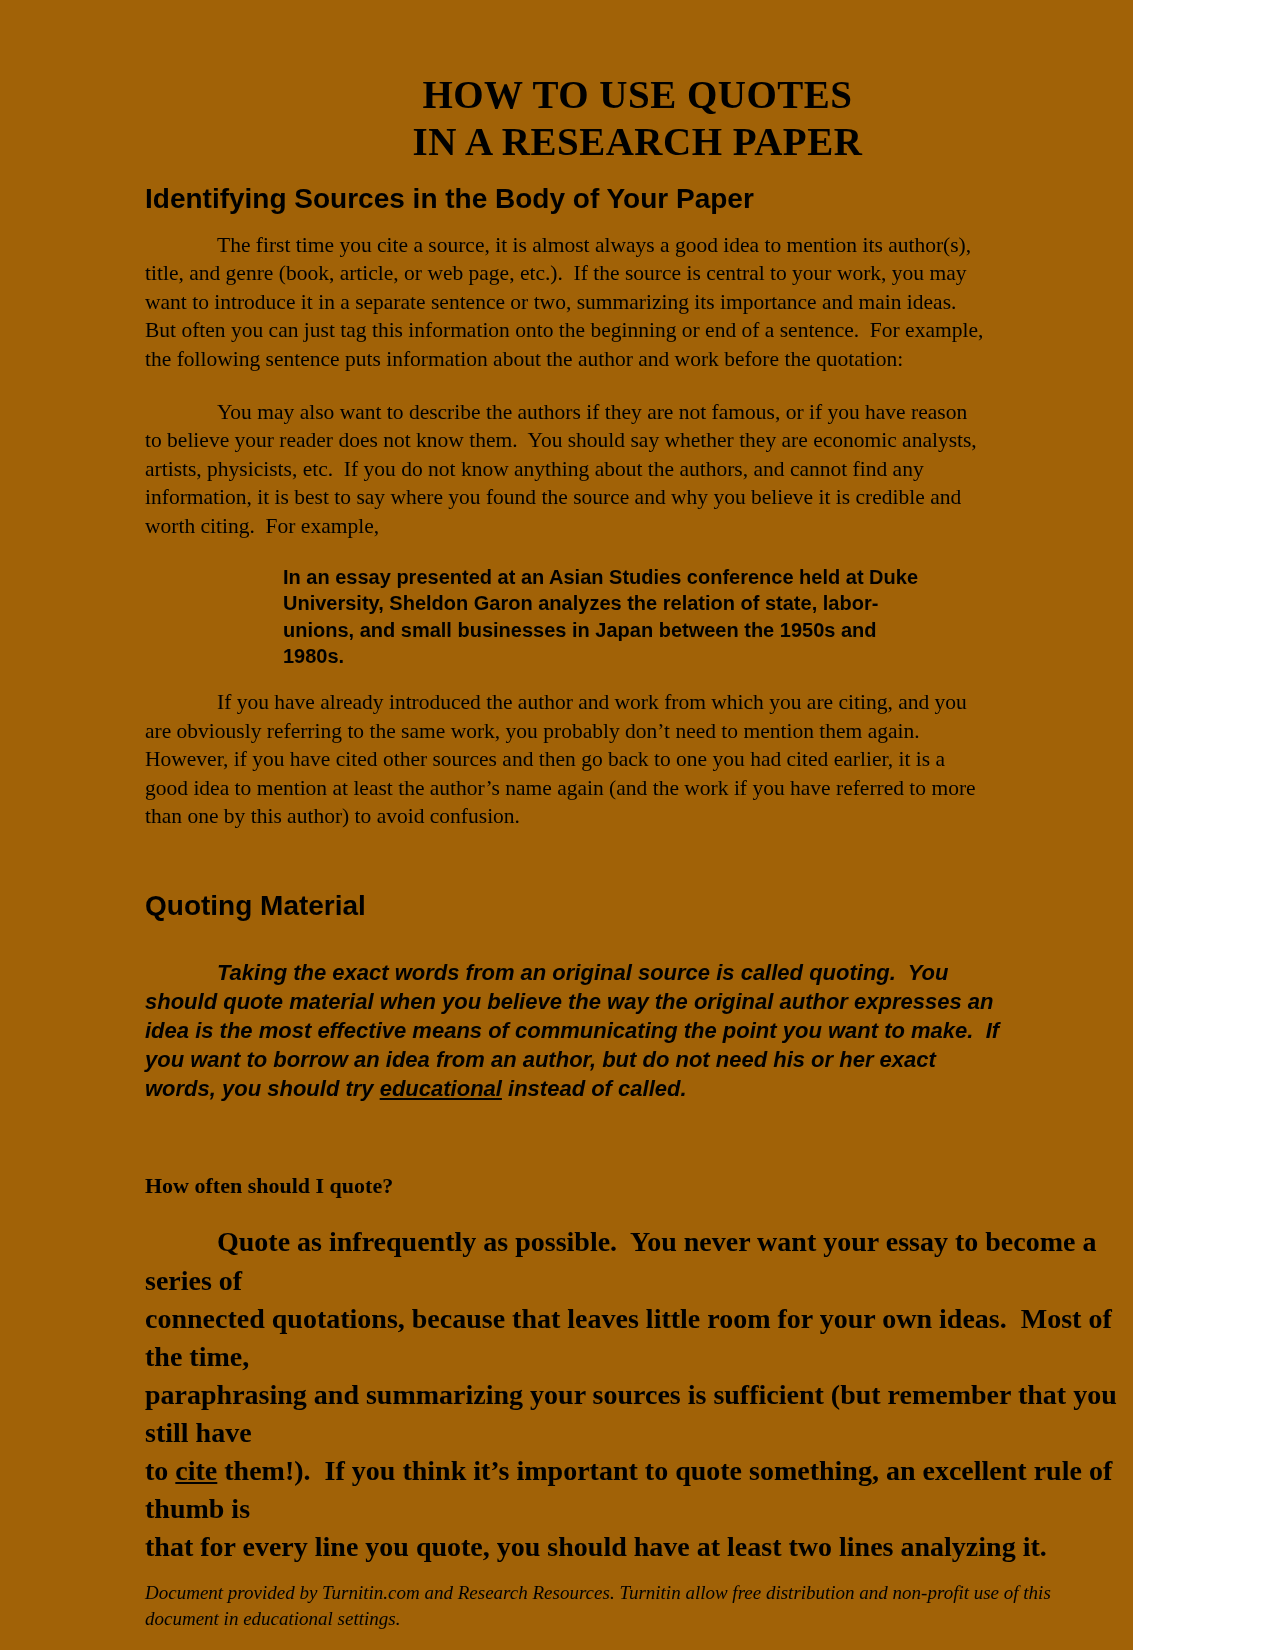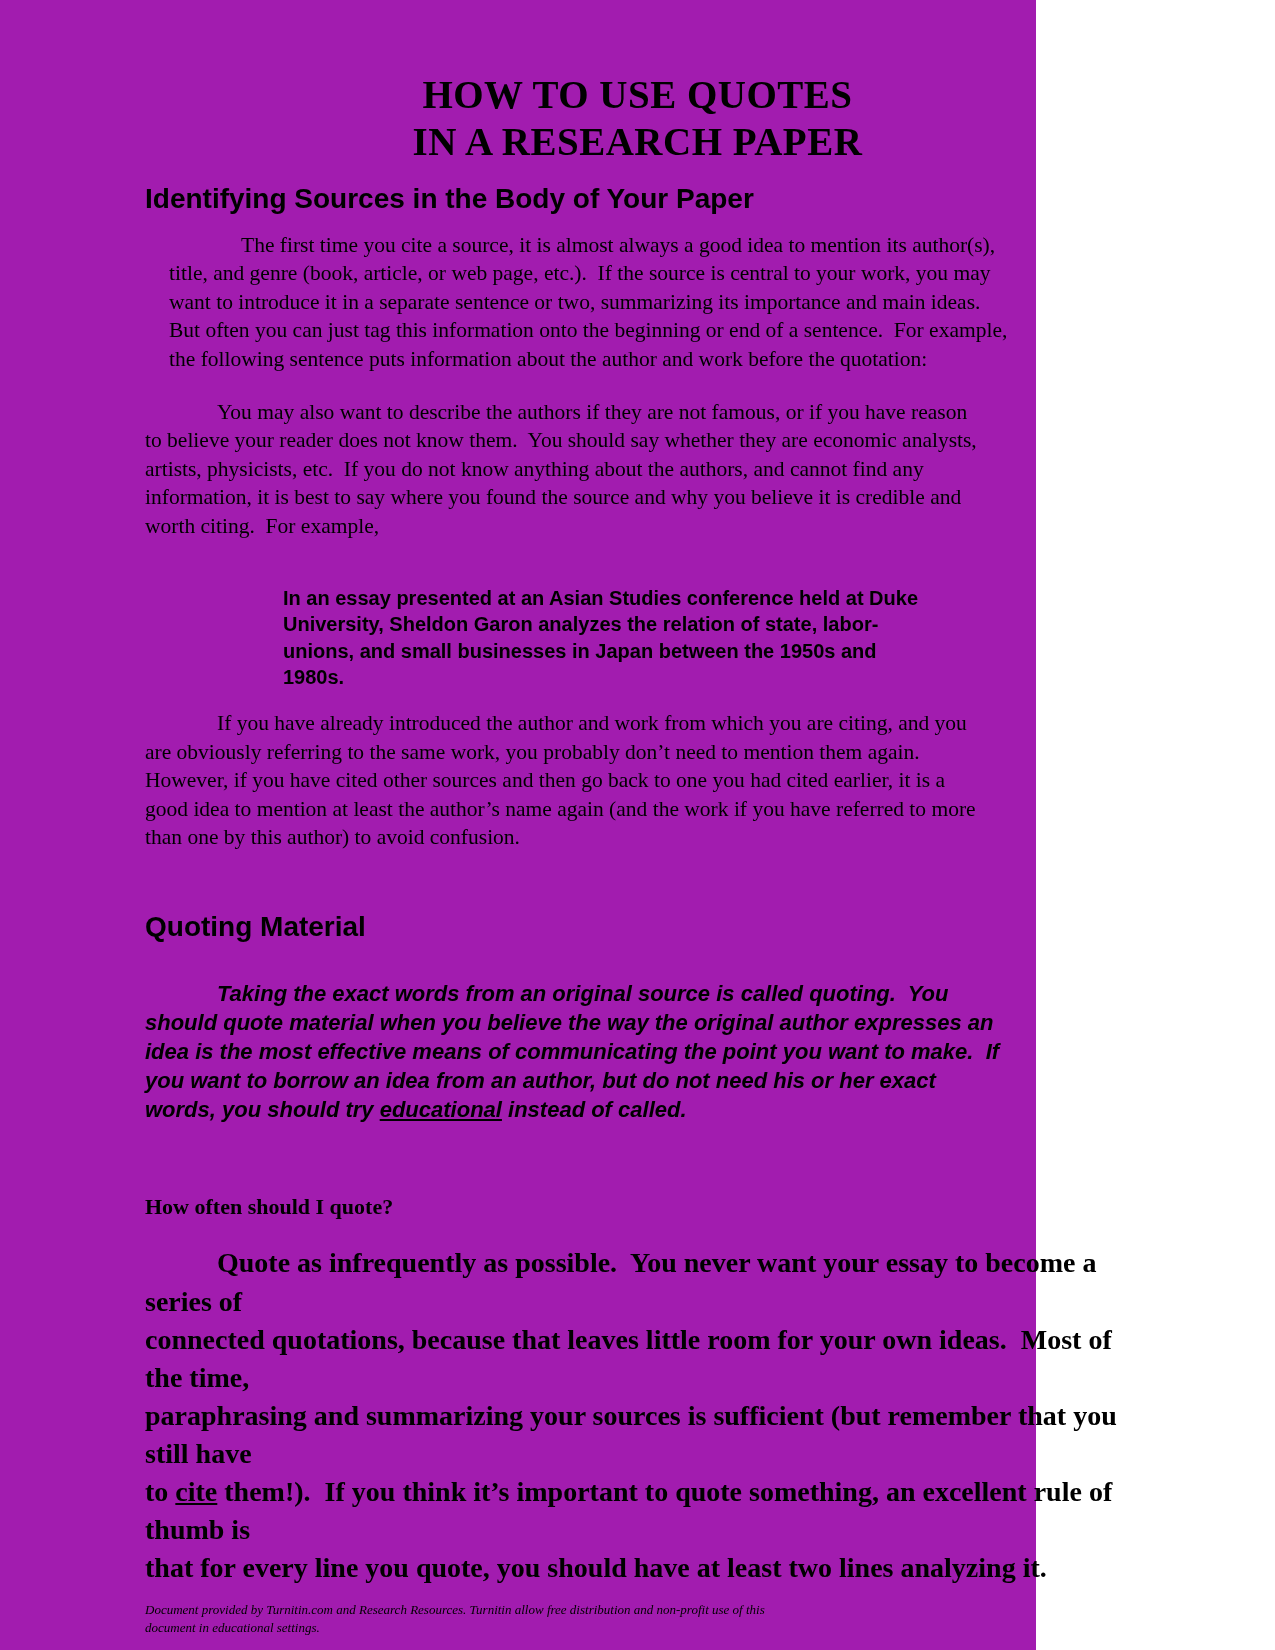--- a/index.html
+++ b/index.html
@@ -5,23 +5,23 @@
   * { margin: 0; padding: 0; box-sizing: border-box; }
   html, body { background: #ffffff; }
   body {
     width: 1275px;
     height: 1650px;
     color: #000000;
     font-family: "Liberation Serif", serif;
     overflow: hidden;
   }
   .page {
-    width: 1036px;
+    width: 1133px;
     height: 1650px;
-    background: #a21caf;
+    background: #a16207;
     padding: 72px 125px 0 145px;
   }
   .content { width: 1005px; }
 
   .title-block { width: 985px; text-align: center; }
   .title-line {
     font-family: "Liberation Serif", serif;
     font-weight: bold;
     font-size: 39px;
     line-height: 1.2;
@@ -41,40 +41,40 @@
     margin-top: 16px;
   }
 
   .para {
     font-size: 21.5px;
     line-height: 1.33;
     white-space: pre-wrap;
     text-indent: 72px;
     width: 1000px;
   }
-  .para-1 { margin-top: 16px; margin-left: 24px; }
+  .para-1 { margin-top: 16px; }
   .para-2 { margin-top: 24px; }
   .para-3 { margin-top: 18px; }
 
   .quote-serif {
     font-size: 18px;
     line-height: 1.33;
     white-space: pre-wrap;
     margin-left: 138px;
     margin-top: 28px;
     width: 720px;
   }
   .quote-sans {
     font-family: "Liberation Sans", sans-serif;
     font-weight: bold;
     font-size: 20px;
     line-height: 1.33;
     white-space: pre-wrap;
     margin-left: 138px;
-    margin-top: 44px;
+    margin-top: 23px;
     width: 740px;
   }
 
   .h2-quoting { margin-top: 58px; }
 
   .para-italic {
     font-family: "Liberation Sans", sans-serif;
     font-style: italic;
     font-weight: bold;
     font-size: 22px;
@@ -99,21 +99,21 @@
     font-size: 28px;
     line-height: 1.36;
     white-space: pre-wrap;
     text-indent: 72px;
     width: 1000px;
     margin-top: 24px;
   }
 
   .footer-note {
     font-style: italic;
-    font-size: 13px;
+    font-size: 19px;
     line-height: 1.36;
     white-space: pre-wrap;
     margin-top: 14px;
     width: 1000px;
   }
 </style>
 </head>
 <body>
 
 <div class="page">

